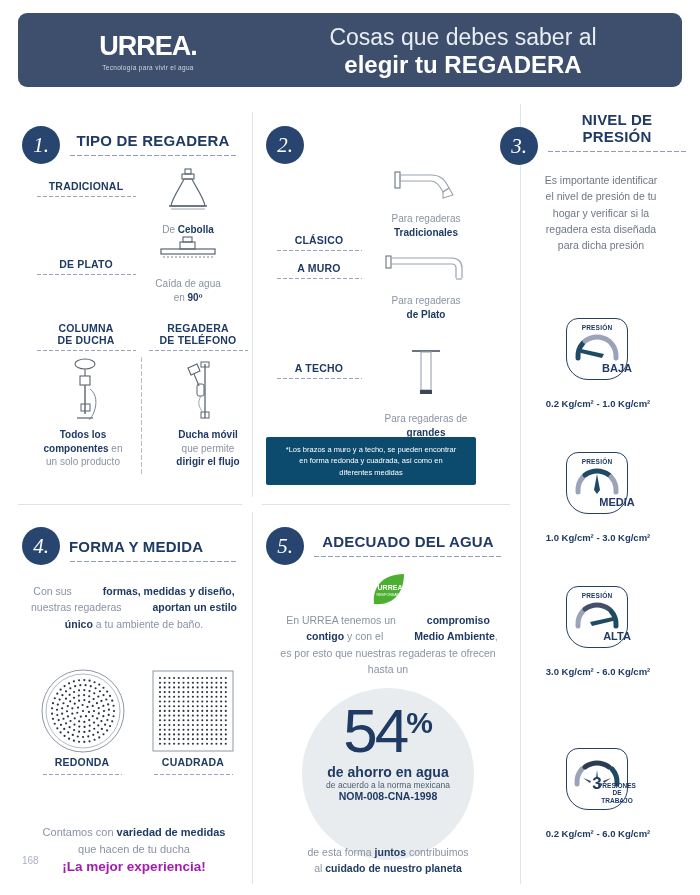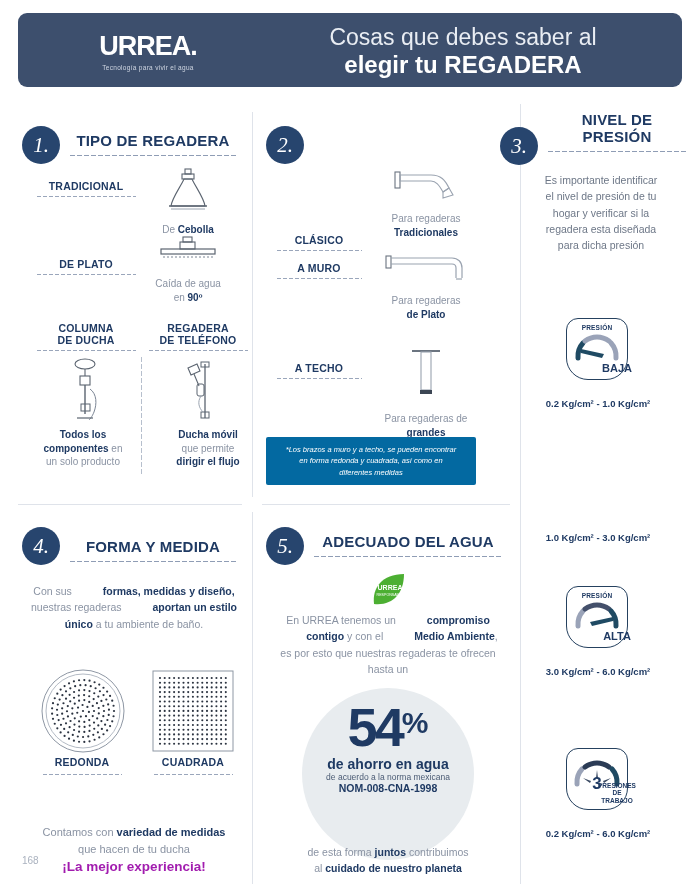--- a/index.html
+++ b/index.html
@@ -53,43 +53,43 @@
   .cap { font-size:10px; color:#8a93a3; text-align:center; line-height:1.35; }
   .cap b { color:#1f3a63; }
   .para { font-size:10.5px; color:#8a93a3; text-align:center; line-height:1.55; }
   .para b { color:#1f3a63;padding-left:28px; }
 
   .vdots { position:absolute; width:3px; background-image:radial-gradient(#b6bfcd 45%, transparent 46%);
            background-size:3px 7px; background-repeat:repeat-y; }
 
   
   .footnote {
-    position:absolute; background:#0369a1; color:#ffffff;
+    position:absolute; background:#0c4a6e; color:#ffffff;
     font-size:7.5px; line-height:1.5; text-align:center;
-    padding:7px 10px; border-radius:2px;font-style:italic;
+    padding:7px 10px; border-radius:2px;
   }
 
   
   .gauge-card {
     width:62px; height:62px; border:1.6px solid #25415f;
     border-radius:12px 12px 22px 22px; background:#fff;
     display:flex; flex-direction:column; align-items:center; justify-content:flex-start;
     padding-top:5px; position:relative;
   }
   .gauge-top { font-size:6.5px; font-weight:bold; color:#1f3a63; letter-spacing:.2px; }
   .gauge-bot { font-size:11px; font-weight:bold; color:#1f3a63; position:absolute; bottom:5px;padding-left:40px; }
   .gauge-bot.two { font-size:6.5px; line-height:1.15; bottom:5px; text-align:center; }
   .range { font-size:9.5px; font-weight:bold; color:#1f3a63; text-align:center; }
 
   
   .circle-bg {
     position:absolute; width:172px; height:172px; border-radius:50%;
     background:#e8ecef;
   }
-  .big-num { font-size:54px; font-weight:bold; color:#1f3a63; letter-spacing:-3px; line-height:1; }
+  .big-num { font-size:62px; font-weight:normal; color:#1f3a63; letter-spacing:-3px; line-height:1; }
   .big-pct { font-size:30px; font-weight:bold; color:#1f3a63; }
   .ahorro { font-size:14px; font-weight:bold; color:#1f3a63; }
   .norma1 { font-size:8.5px; color:#4b5b74; }
   .norma2 { font-size:10.5px; font-weight:bold; color:#1f3a63; }
 
   .leaf-logo { position:absolute; width:36px; height:34px; }
 
   .pagenum { position:absolute; font-size:10px; color:#aab2bf; }
   .closing { font-size:11px; color:#8a93a3; text-align:center; line-height:1.5; }
   .closing b { color:#1f3a63; }
@@ -290,20 +290,32 @@
         <path d="M6 26 A20 20 0 0 1 11 11" stroke="#1f4a63" stroke-width="5" fill="none" stroke-linecap="round"></path>
         <path d="M13 9 A20 20 0 0 1 37 9" stroke="#9aa3b8" stroke-width="5" fill="none" stroke-linecap="round"></path>
         <path d="M39 11 A20 20 0 0 1 44 26" stroke="#9aa3b8" stroke-width="5" fill="none" stroke-linecap="round"></path>
         <path d="M9 17 L32 22 L30 26 L9 21 Z" fill="#1f4a63"></path>
       </svg>
       <div class="gauge-bot">BAJA</div>
     </div>
   </div>
   <div class="range" style="position:absolute; left:528px; top:398px; width:140px;">0.2 Kg/cm² - 1.0 Kg/cm²</div>
 
+  <div style="position:absolute; left:566px; top:452px;">
+    <div class="gauge-card">
+      <div class="gauge-top">PRESIÓN</div>
+      <svg width="50" height="30" viewBox="0 0 50 30" style="margin-top:1px;">
+        <path d="M6 26 A20 20 0 0 1 11 11" stroke="#9aa3b8" stroke-width="5" fill="none" stroke-linecap="round"></path>
+        <path d="M13 9 A20 20 0 0 1 37 9" stroke="#1f4a63" stroke-width="5" fill="none" stroke-linecap="round"></path>
+        <path d="M39 11 A20 20 0 0 1 44 26" stroke="#9aa3b8" stroke-width="5" fill="none" stroke-linecap="round"></path>
+        <path d="M25 8 L28 24 L25 28 L22 24 Z" fill="#1f4a63"></path>
+      </svg>
+      <div class="gauge-bot">MEDIA</div>
+    </div>
+  </div>
   <div class="range" style="position:absolute; left:528px; top:532px; width:140px;">1.0 Kg/cm² - 3.0 Kg/cm²</div>
 
   <div style="position:absolute; left:566px; top:586px;">
     <div class="gauge-card">
       <div class="gauge-top">PRESIÓN</div>
       <svg width="50" height="30" viewBox="0 0 50 30" style="margin-top:1px;">
         <path d="M6 26 A20 20 0 0 1 11 11" stroke="#9aa3b8" stroke-width="5" fill="none" stroke-linecap="round"></path>
         <path d="M13 9 A20 20 0 0 1 37 9" stroke="#44506b" stroke-width="5" fill="none" stroke-linecap="round"></path>
         <path d="M39 11 A20 20 0 0 1 44 26" stroke="#1f4a63" stroke-width="5" fill="none" stroke-linecap="round"></path>
         <path d="M41 17 L18 22 L20 26 L41 21 Z" fill="#1f4a63"></path>
@@ -329,21 +341,21 @@
         <div>DE TRABAJO</div>
       </div>
     </div>
   </div>
   <div class="range" style="position:absolute; left:528px; top:828px; width:140px;">0.2 Kg/cm² - 6.0 Kg/cm²</div>
 
   <div class="sec" style="left:22px; top:527px; width:222px;">
     <div class="sec-head">
       <div class="numcirc">4.</div>
       <div class="sec-title-box" style="width:168px;">
-        <div class="sec-title" style="text-align:center;margin-top:10px;">FORMA Y MEDIDA</div>
+        <div class="sec-title" style="text-align:left;margin-top:10px;">FORMA Y MEDIDA</div>
         <div class="dots"></div>
       </div>
     </div>
   </div>
 
   <div class="para" style="position:absolute; left:26px; top:583px; width:216px;">
     <span>Con sus </span><b>formas, medidas y diseño,</b>
     <span>nuestras regaderas </span><b>aportan un estilo único</b>
     <span>a tu ambiente de baño.</span>
   </div>

